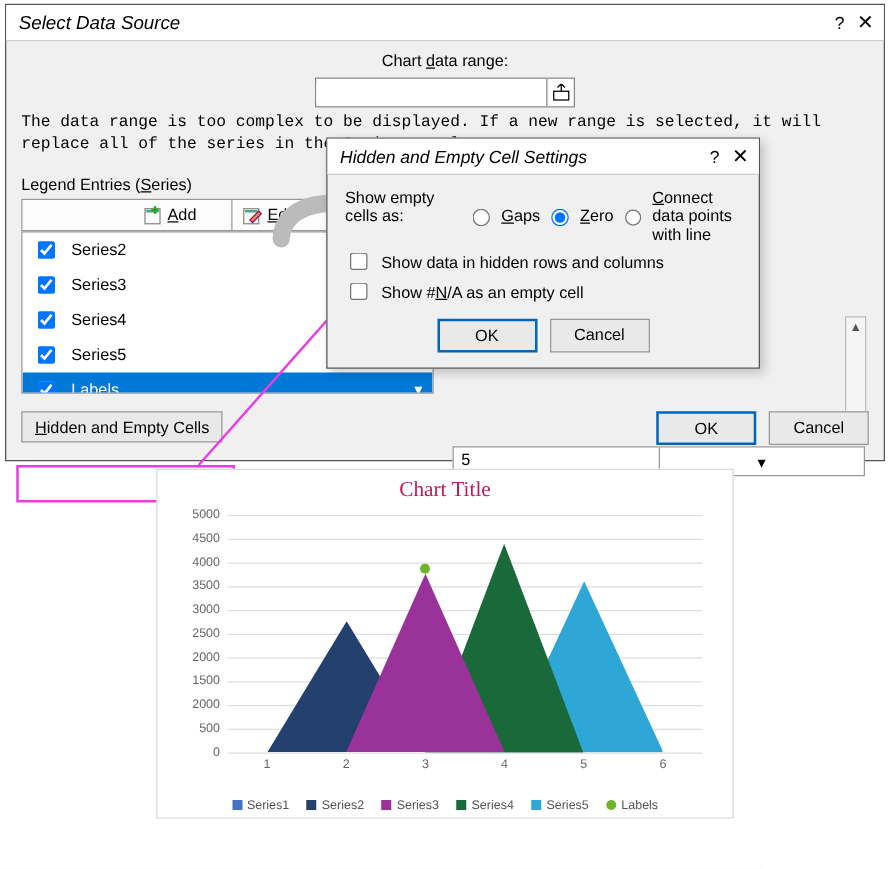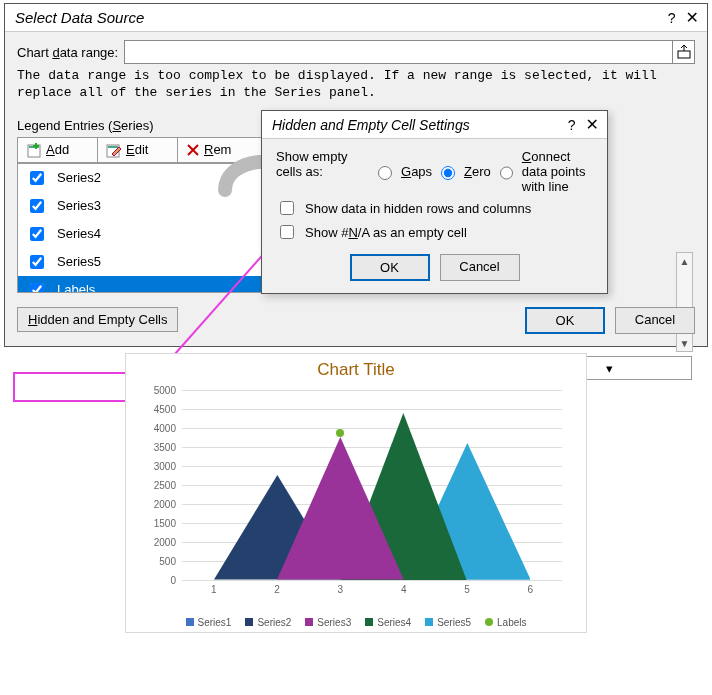--- a/index.html
+++ b/index.html
@@ -7,30 +7,30 @@
   .hl { position:absolute; border:2px solid #e83ee0; pointer-events:none; }
   .arrow-line { position:absolute; pointer-events:none; }
   
   .dlg1 { margin:3px 4px 0 4px; border:1px solid #555; background:#f0f0f0; position:relative; }
   .titlebar { display:flex; align-items:center; justify-content:space-between; background:#fff; border-bottom:1px solid #ccc; padding:4px 8px 4px 10px; }
   .titlebar .title { font-size:15px;font-style:italic; }
   .titlebar .tctl { display:flex; gap:10px; align-items:center; }
   .closex { font-size:16px; }
   .helpq { font-size:14px; }
   .body1 { padding:8px 12px 12px 12px; font-size:13px; position:relative; }
-  .row1 { display:flex; align-items:center; gap:6px; margin-bottom:4px; }
+  .row1 { display:flex; align-items:center; gap:6px; margin-bottom:4px;flex-direction:column; }
   .row1 label { white-space:nowrap; }
   .underline { text-decoration:underline; }
   .field-wrap { flex:1; display:flex; align-items:center; border:1px solid #888; background:#fff; height:24px; }
   .field-wrap input { flex:1; border:none; outline:none; font-size:13px; padding:0 4px; background:#fff; }
   .field-btn { width:22px; height:22px; display:flex; align-items:center; justify-content:center; border-left:1px solid #888; cursor:pointer; }
   .note { font-size:13px; margin:4px 0 16px 0; line-height:1.3;font-family:Liberation Mono, monospace; }
   .curved { position:absolute; left:210px; top:118px; }
   .section-label { font-size:13px; margin:4px 0 4px 0; }
-  .toolbar { display:flex; border:1px solid #999; background:#fcfcfc; width:330px; }
+  .toolbar { display:flex; border:1px solid #999; background:#fcfcfc; width:330px;justify-content:flex-end; }
   .tbtn { display:flex; align-items:center; gap:4px; padding:4px 8px; border-right:1px solid #999; font-size:13px; cursor:pointer; min-width:80px;}
   .tbtn:last-child{border-right:none;}
   .listbox { border:1px solid #999; background:#fff; width:330px; height:130px; overflow:hidden; }
   .listitem { display:flex; align-items:center; gap:10px; padding:4px 8px; font-size:13px; }
   .listitem input[type=checkbox]{ width:14px; height:14px; }
   .listitem.sel { background:#0078d7; color:#fff; }
   .listitem.sel .dd { display:inline-block; }
   .dd { display:none; margin-left:auto; }
   .right-drop { position:absolute; left:357px; top:324px; width:330px; height:24px; display:flex; border:1px solid #999; background:#fff; }
   .right-drop span { flex:1; padding:2px 6px; font-size:13px; }
@@ -46,21 +46,21 @@
   .body2 { padding:10px 14px 12px 14px; font-size:13px; }
   .optgroup { display:flex; gap:12px; }
   .radios { display:flex; gap:4px; }
   .radiorow { display:flex; align-items:center; gap:6px; }
   .radiorow input { width:14px; height:14px; }
   .chkrow { display:flex; align-items:center; gap:8px; margin-top:4px; }
   .chkrow input { width:14px; height:14px; }
   .btnrow2 { display:flex; gap:10px; justify-content:center; margin-top:12px; }
   
   .chartwrap { position:relative; margin:6px auto 0; width:462px; height:280px; border:1px solid #d8d8d8; background:#fff; }
-  .ctitle { text-align:center; color:#a16207; font-size:17px; padding-top:6px; }
+  .ctitle { text-align:center; color:#be185d; font-size:17px; padding-top:6px;font-family:Liberation Serif, serif; }
   .plot { position:absolute; left:56px; top:36px; width:380px; height:190px; }
   .yaxis { position:absolute; left:0; top:36px; height:190px; width:54px; }
   .yaxis .ytick { position:absolute; right:4px; font-size:10px; color:#666; transform:translateY(-50%); }
   .gridline { position:absolute; left:0; width:100%; height:1px; background:#ddd; }
   .xaxis { position:absolute; left:56px; top:230px; width:380px; height:16px; }
   .xtick { position:absolute; font-size:10px; color:#666; transform:translateX(-50%); }
   .dot { position:absolute; width:8px; height:8px; border-radius:50%; transform:translate(-50%,-50%); }
   .legend { position:absolute; left:0; right:0; bottom:4px; display:flex; gap:14px; justify-content:center; font-size:10px; color:#555; }
   .lgitem { display:flex; align-items:center; gap:4px; }
   .lgbox { width:8px; height:8px; }

